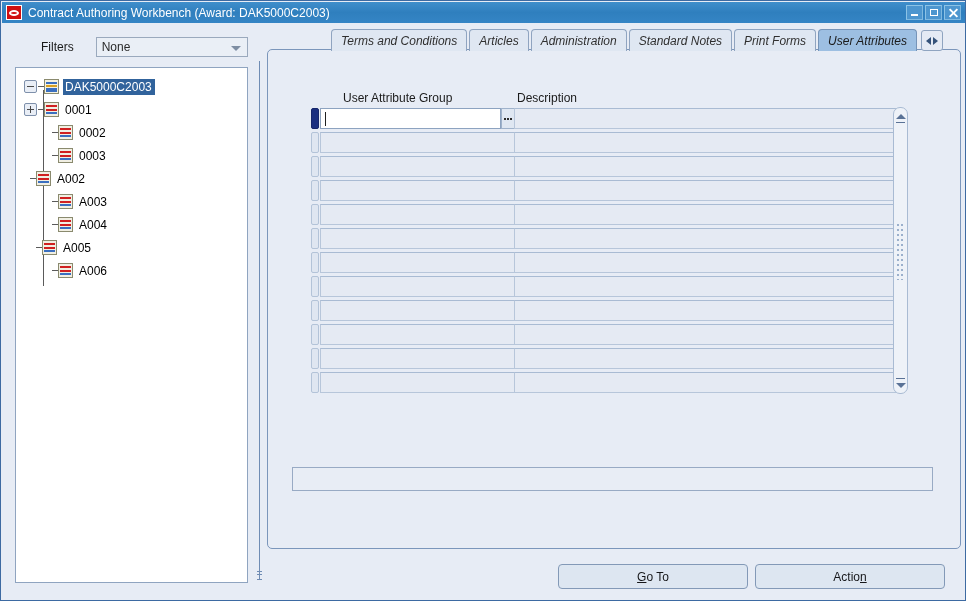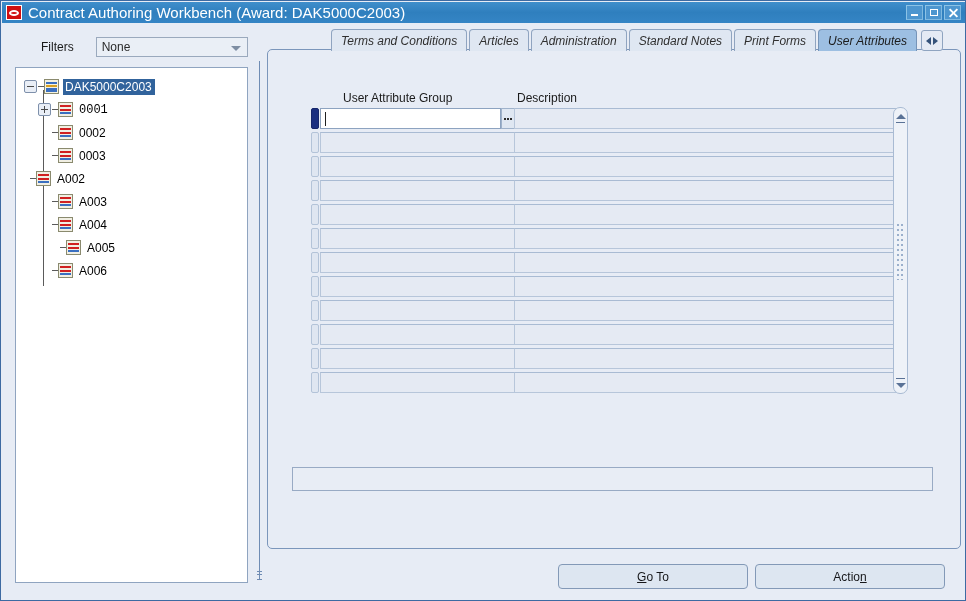--- a/index.html
+++ b/index.html
@@ -50,21 +50,21 @@
     flex: none;
   }
   .title-icon .oval {
     width: 10px; height: 6px;
     border: 2px solid #ffffff;
     border-radius: 50%;
     box-sizing: border-box;
   }
   .title-text {
     color: #ffffff;
-    font-size: 15px;
+    font-size: 12px;
     white-space: nowrap;
     flex: 1 1 auto;
     overflow: hidden;
   }
   .win-btns {
     display: flex;
     gap: 2px;
     margin-right: 3px;
     flex: none;
   }
@@ -496,21 +496,21 @@
         <div class="tnode sel" style="padding-left: 8px;">
           <span class="toggle minus"></span>
           <span class="dashline"></span>
           <span class="doc-icon root">
             <span class="b1"></span>
             <span class="b2"></span>
             <span class="b3"></span>
           </span>
           <span class="lbl">DAK5000C2003</span>
         </div>
-        <div class="tnode" style="padding-left: 22px; font-family: Liberation Mono, monospace;">
+        <div class="tnode" style="padding-left: 8px;">
           <span class="toggle plus"></span>
           <span class="dashline"></span>
           <span class="doc-icon">
             <span class="b1"></span>
             <span class="b2"></span>
             <span class="b3"></span>
           </span>
           <span class="lbl">0001</span>
         </div>
         <div class="tnode" style="padding-left: 22px;">
@@ -556,21 +556,21 @@
         <div class="tnode" style="padding-left: 22px;">
           <span class="toggle none"></span>
           <span class="dashline"></span>
           <span class="doc-icon">
             <span class="b1"></span>
             <span class="b2"></span>
             <span class="b3"></span>
           </span>
           <span class="lbl">A004</span>
         </div>
-        <div class="tnode" style="padding-left: 6px; margin-left: 24px;">
+        <div class="tnode" style="padding-left: 6px;">
           <span class="toggle none"></span>
           <span class="dashline"></span>
           <span class="doc-icon">
             <span class="b1"></span>
             <span class="b2"></span>
             <span class="b3"></span>
           </span>
           <span class="lbl">A005</span>
         </div>
         <div class="tnode" style="padding-left: 22px;">

